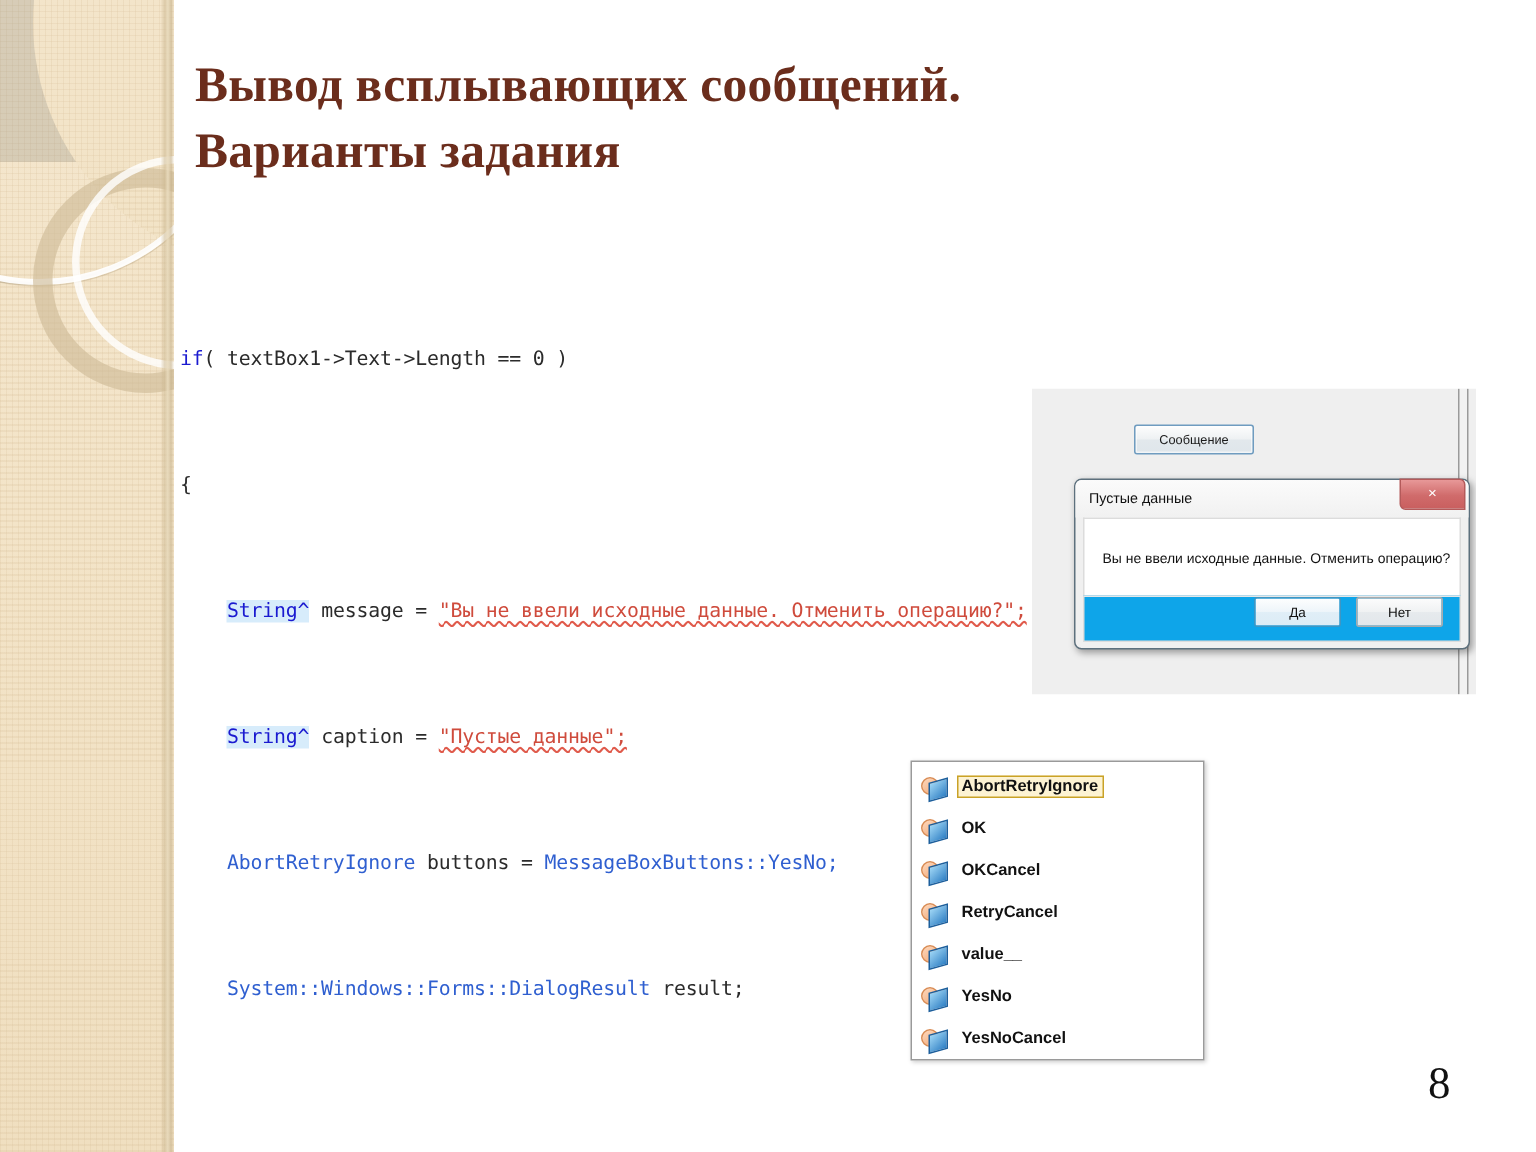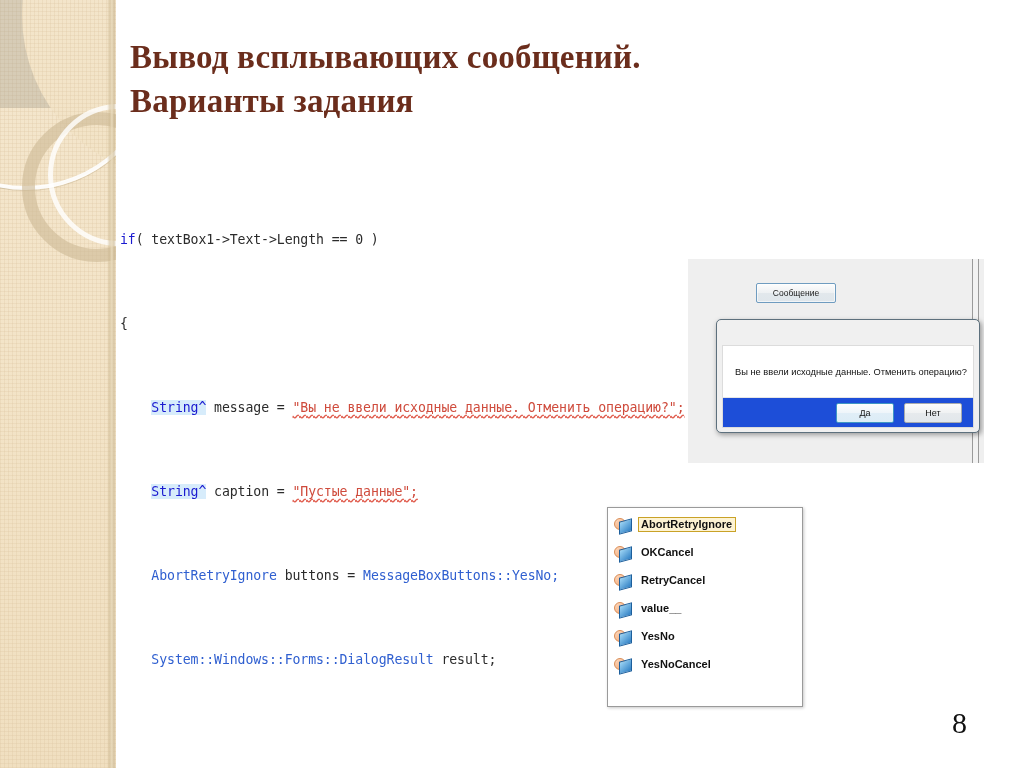--- a/index.html
+++ b/index.html
@@ -213,23 +213,23 @@
     display:flex;align-items:center;
     padding-left:12px;
     box-sizing:border-box;
   }
   #dlg-text{
     font-family:"Liberation Sans", sans-serif;
     font-size:9.3px;color:#111;white-space:nowrap;
   }
   #dlg-foot{
     position:absolute;left:5px;right:5px;top:77px;height:31px;
-    background:#1d4ed8;
+    background:#0ea5e9;
     border:1px solid #dcdcdc;border-top:1px solid #e6e6e6;
-    display:flex;align-items:center;justify-content:flex-end;
+    display:flex;align-items:flex-start;justify-content:flex-end;
     gap:10px;padding-right:11px;
     box-sizing:border-box;
   }
   .dlg-btn{
     width:56px;height:18px;
     display:flex;align-items:center;justify-content:center;
     font-family:"Liberation Sans", sans-serif;
     font-size:9px;color:#111;
     background:linear-gradient(180deg,#fcfcfc 0%,#f0f2f3 48%,#e6eaed 52%,#e2e7eb 100%);
     border:1px solid #a8abad;
@@ -308,20 +308,27 @@
   <div id="dropdown">
 
     <div class="dd-item sel">
       <span class="dd-icon">
           <span class="peach"></span>
           <span class="cube"></span>
         </span>
       <span class="dd-label">AbortRetryIgnore</span>
     </div>
 
+    <div class="dd-item">
+      <span class="dd-icon">
+          <span class="peach"></span>
+          <span class="cube"></span>
+        </span>
+      <span class="dd-label">OK</span>
+    </div>
 
     <div class="dd-item">
       <span class="dd-icon">
           <span class="peach"></span>
           <span class="cube"></span>
         </span>
       <span class="dd-label">OKCancel</span>
     </div>
 
     <div class="dd-item">
@@ -361,20 +368,24 @@
   <div id="shot">
     <div id="shot-inner">
 
       <div id="form-edge"></div>
 
       <div id="msg-btn">
         <span>Сообщение</span>
       </div>
 
       <div id="dialog">
+        <div id="dlg-title">
+          <span>Пустые данные</span>
+          <span id="dlg-close">×</span>
+        </div>
         <div id="dlg-body">
           <span id="dlg-text">Вы не ввели исходные данные. Отменить операцию?</span>
         </div>
         <div id="dlg-foot">
           <div class="dlg-btn primary">
             <span>Да</span>
           </div>
           <div class="dlg-btn">
             <span>Нет</span>
           </div>

